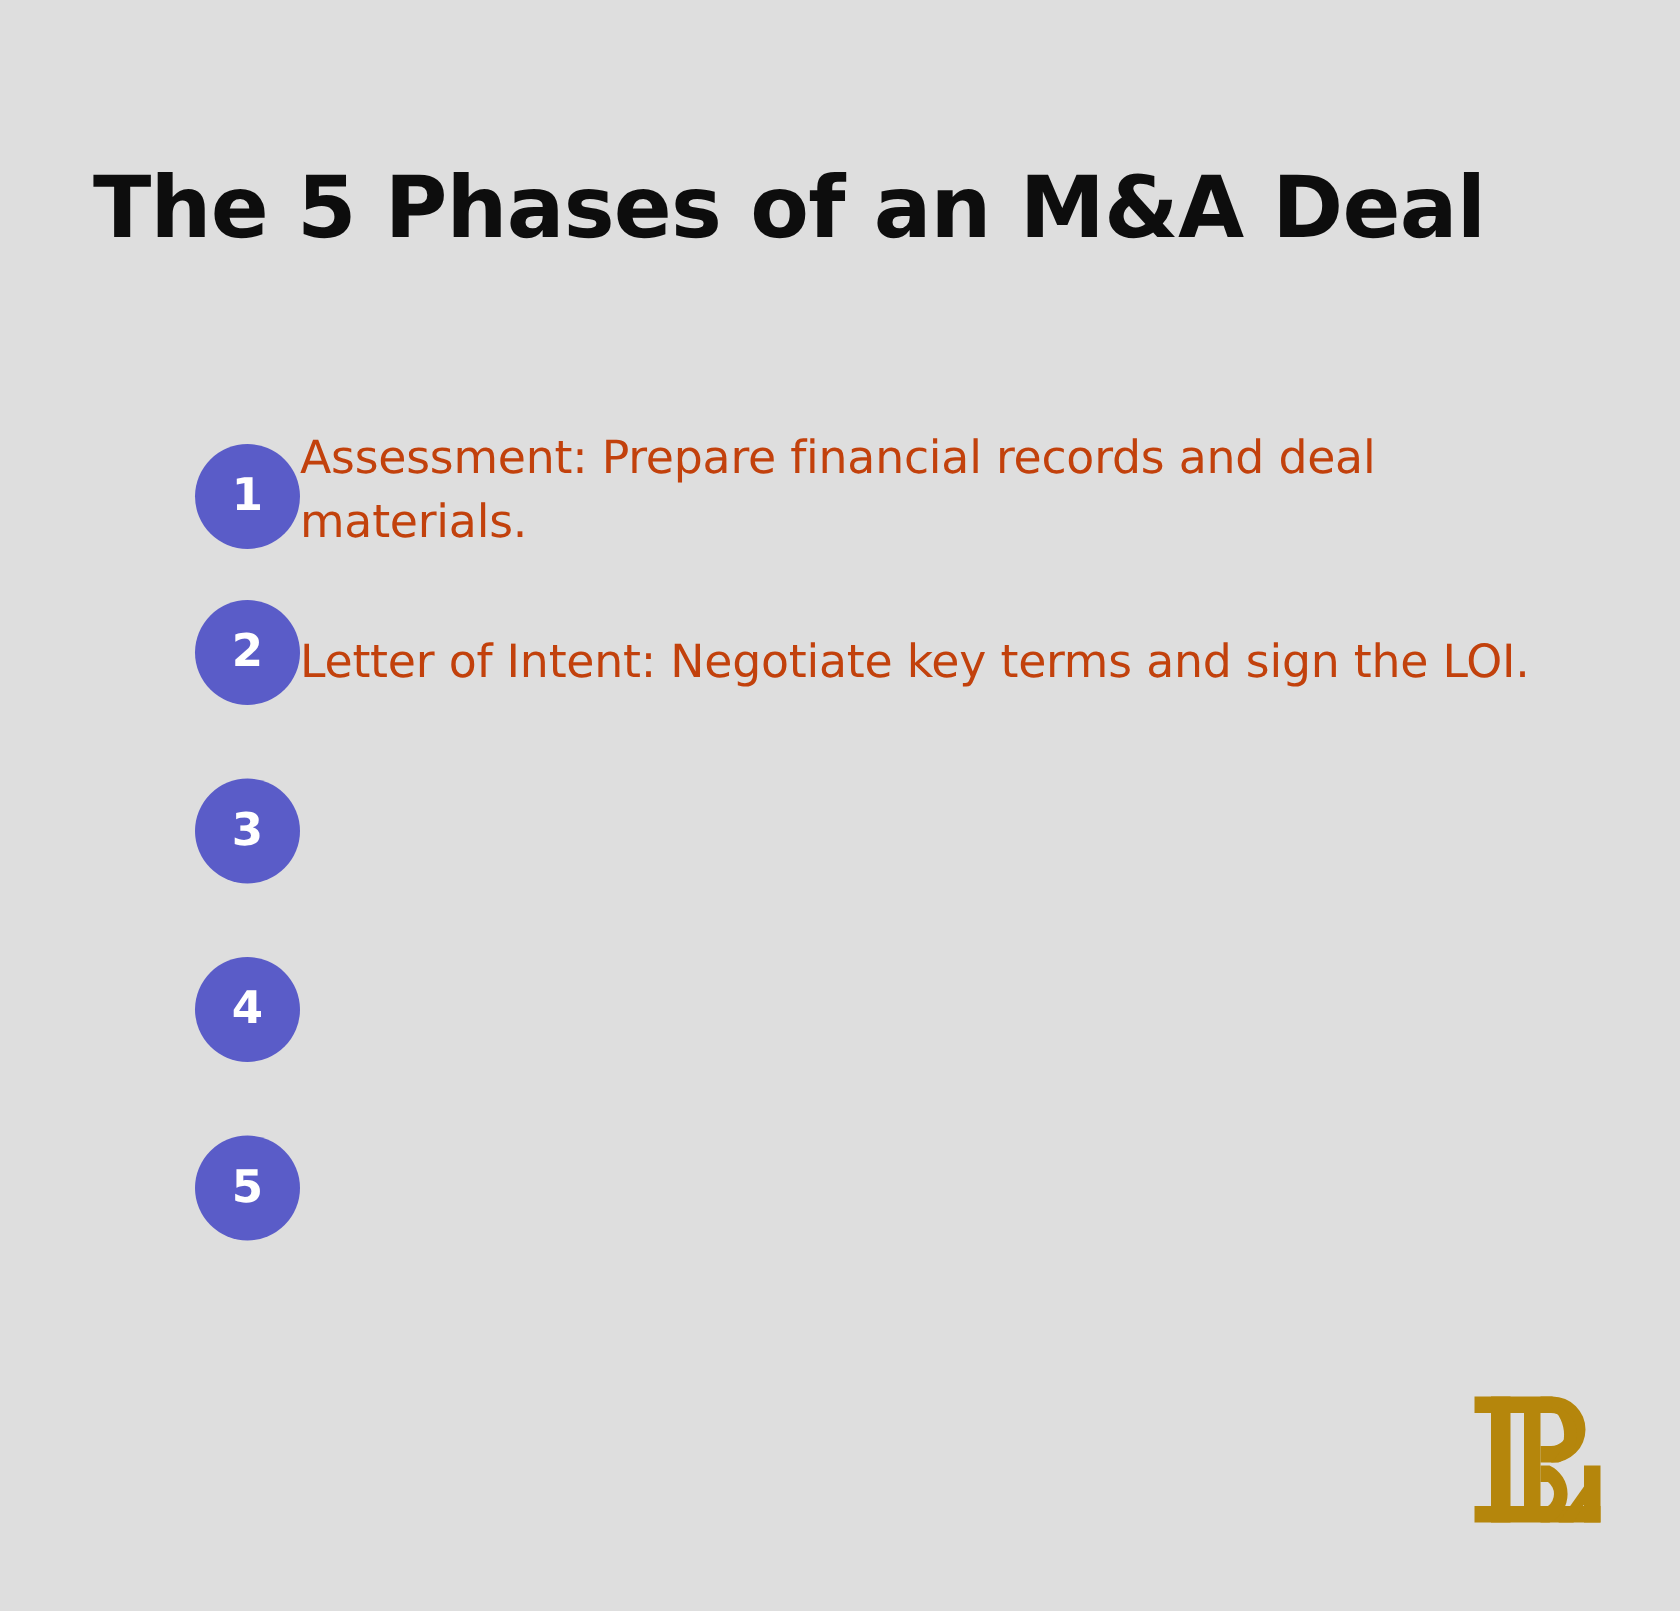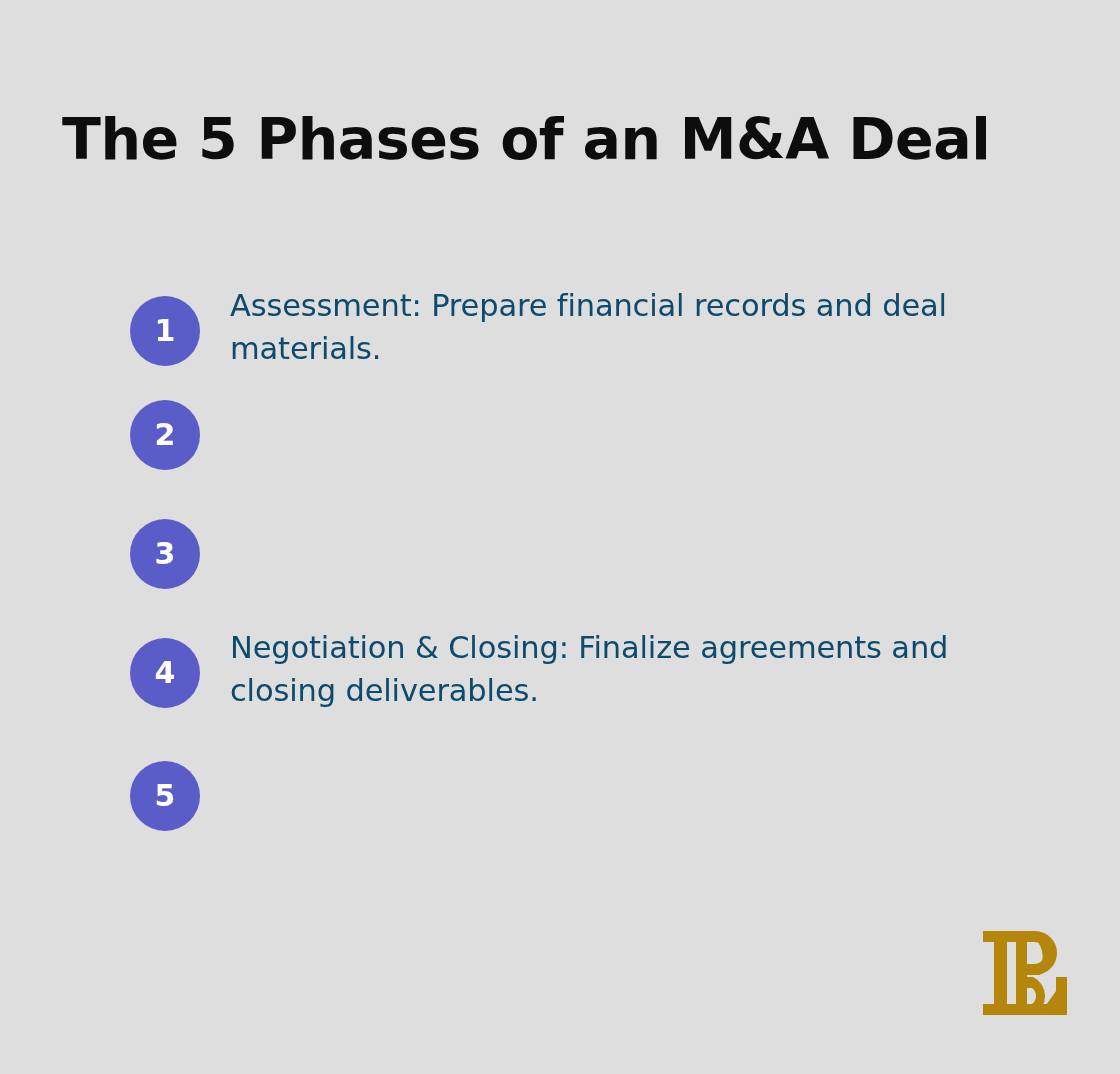--- a/index.html
+++ b/index.html
@@ -73,25 +73,24 @@
     line-height: 1;
     user-select: none;
   }
 
   
   .step.two-line .step-badge { margin-top: 20px; }
   .step.one-line .step-badge { margin-top: 0px; }
 
   .step-text {
     flex: 1 1 auto;
-    margin-left: 30px;
     font-family: "DejaVu Sans", sans-serif;
     font-size: 30.5px;
     font-weight: normal;
-    color: #0c4a6e;
+    color: #c2410c;
     line-height: 1.42;
     letter-spacing: -0.15px;
     padding-top: 8px;
   }
 
   .step.one-line .step-text { padding-top: 20px; }
 
   
   .logo {
     position: absolute;
@@ -112,29 +111,29 @@
 
   <div class="steps">
 
     <div class="step two-line">
       <div class="step-badge">1</div>
       <div class="step-text">Assessment: Prepare financial records and deal materials.</div>
     </div>
 
     <div class="step one-line">
       <div class="step-badge">2</div>
+      <div class="step-text">Letter of Intent: Negotiate key terms and sign the LOI.</div>
     </div>
 
     <div class="step two-line">
       <div class="step-badge">3</div>
     </div>
 
     <div class="step two-line">
       <div class="step-badge">4</div>
-      <div class="step-text">Negotiation &amp; Closing: Finalize agreements and closing deliverables.</div>
     </div>
 
     <div class="step two-line">
       <div class="step-badge">5</div>
     </div>
 
   </div>
 
   <div class="logo">
     <svg viewBox="0 0 96 96" xmlns="http://www.w3.org/2000/svg">

